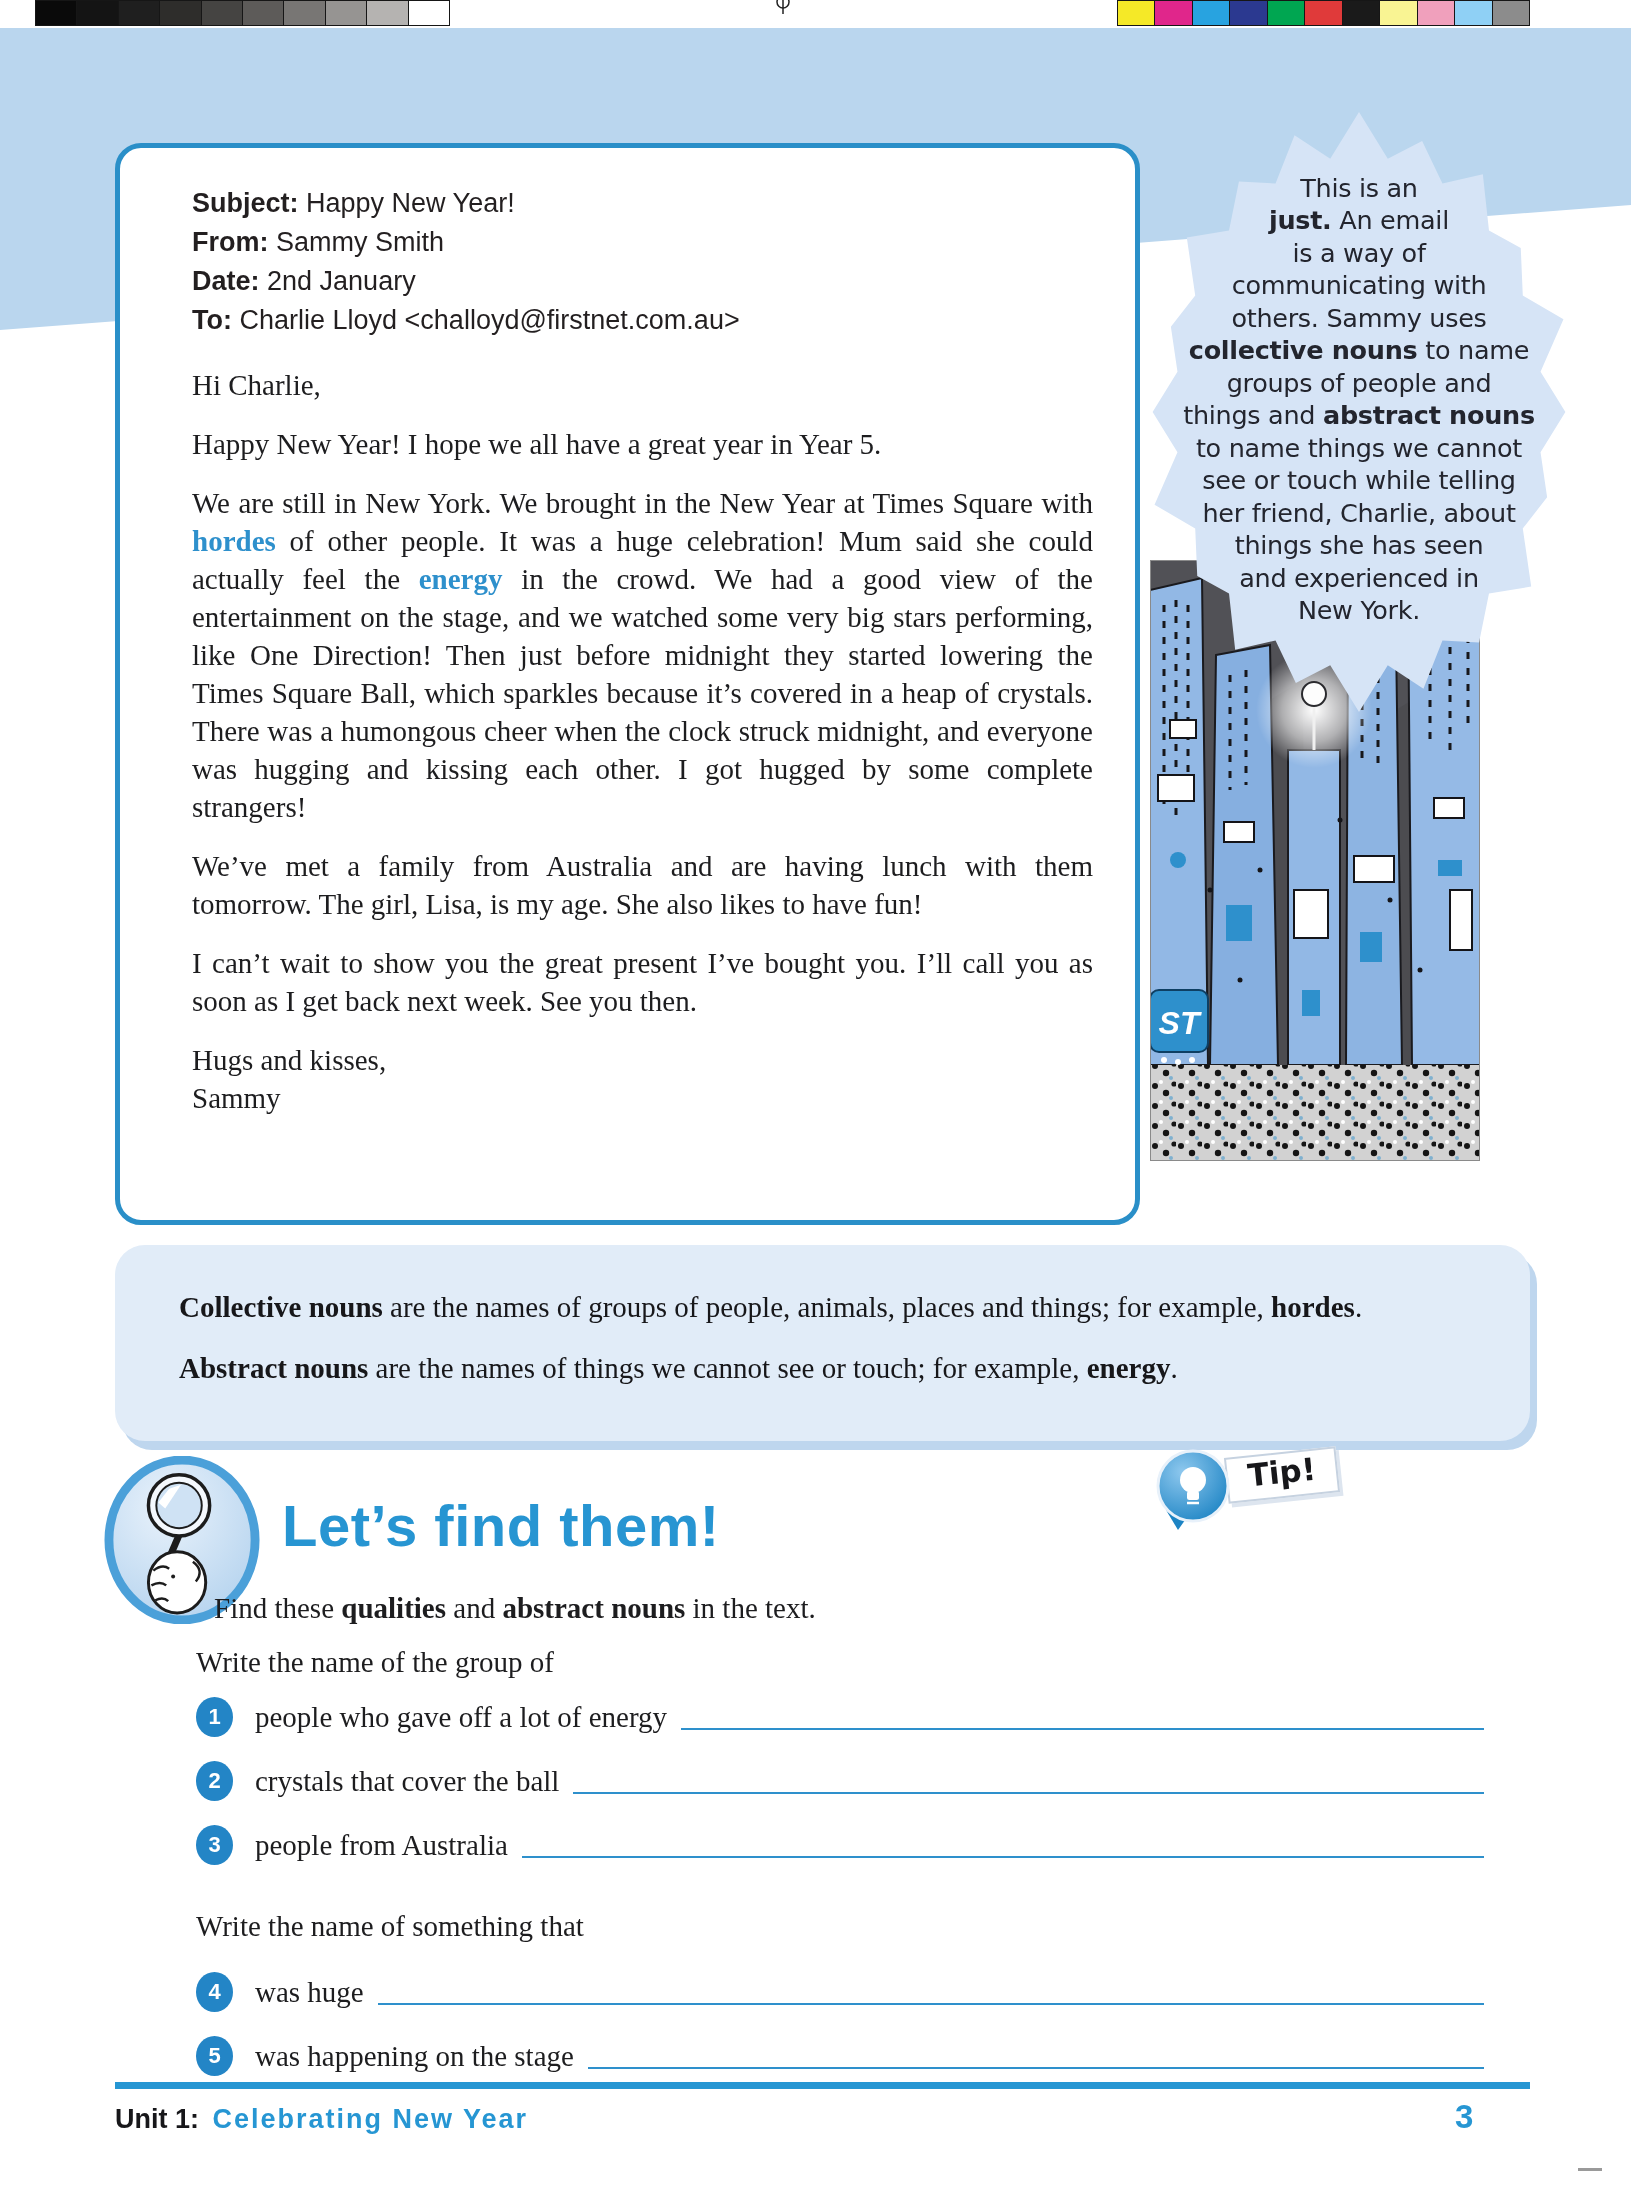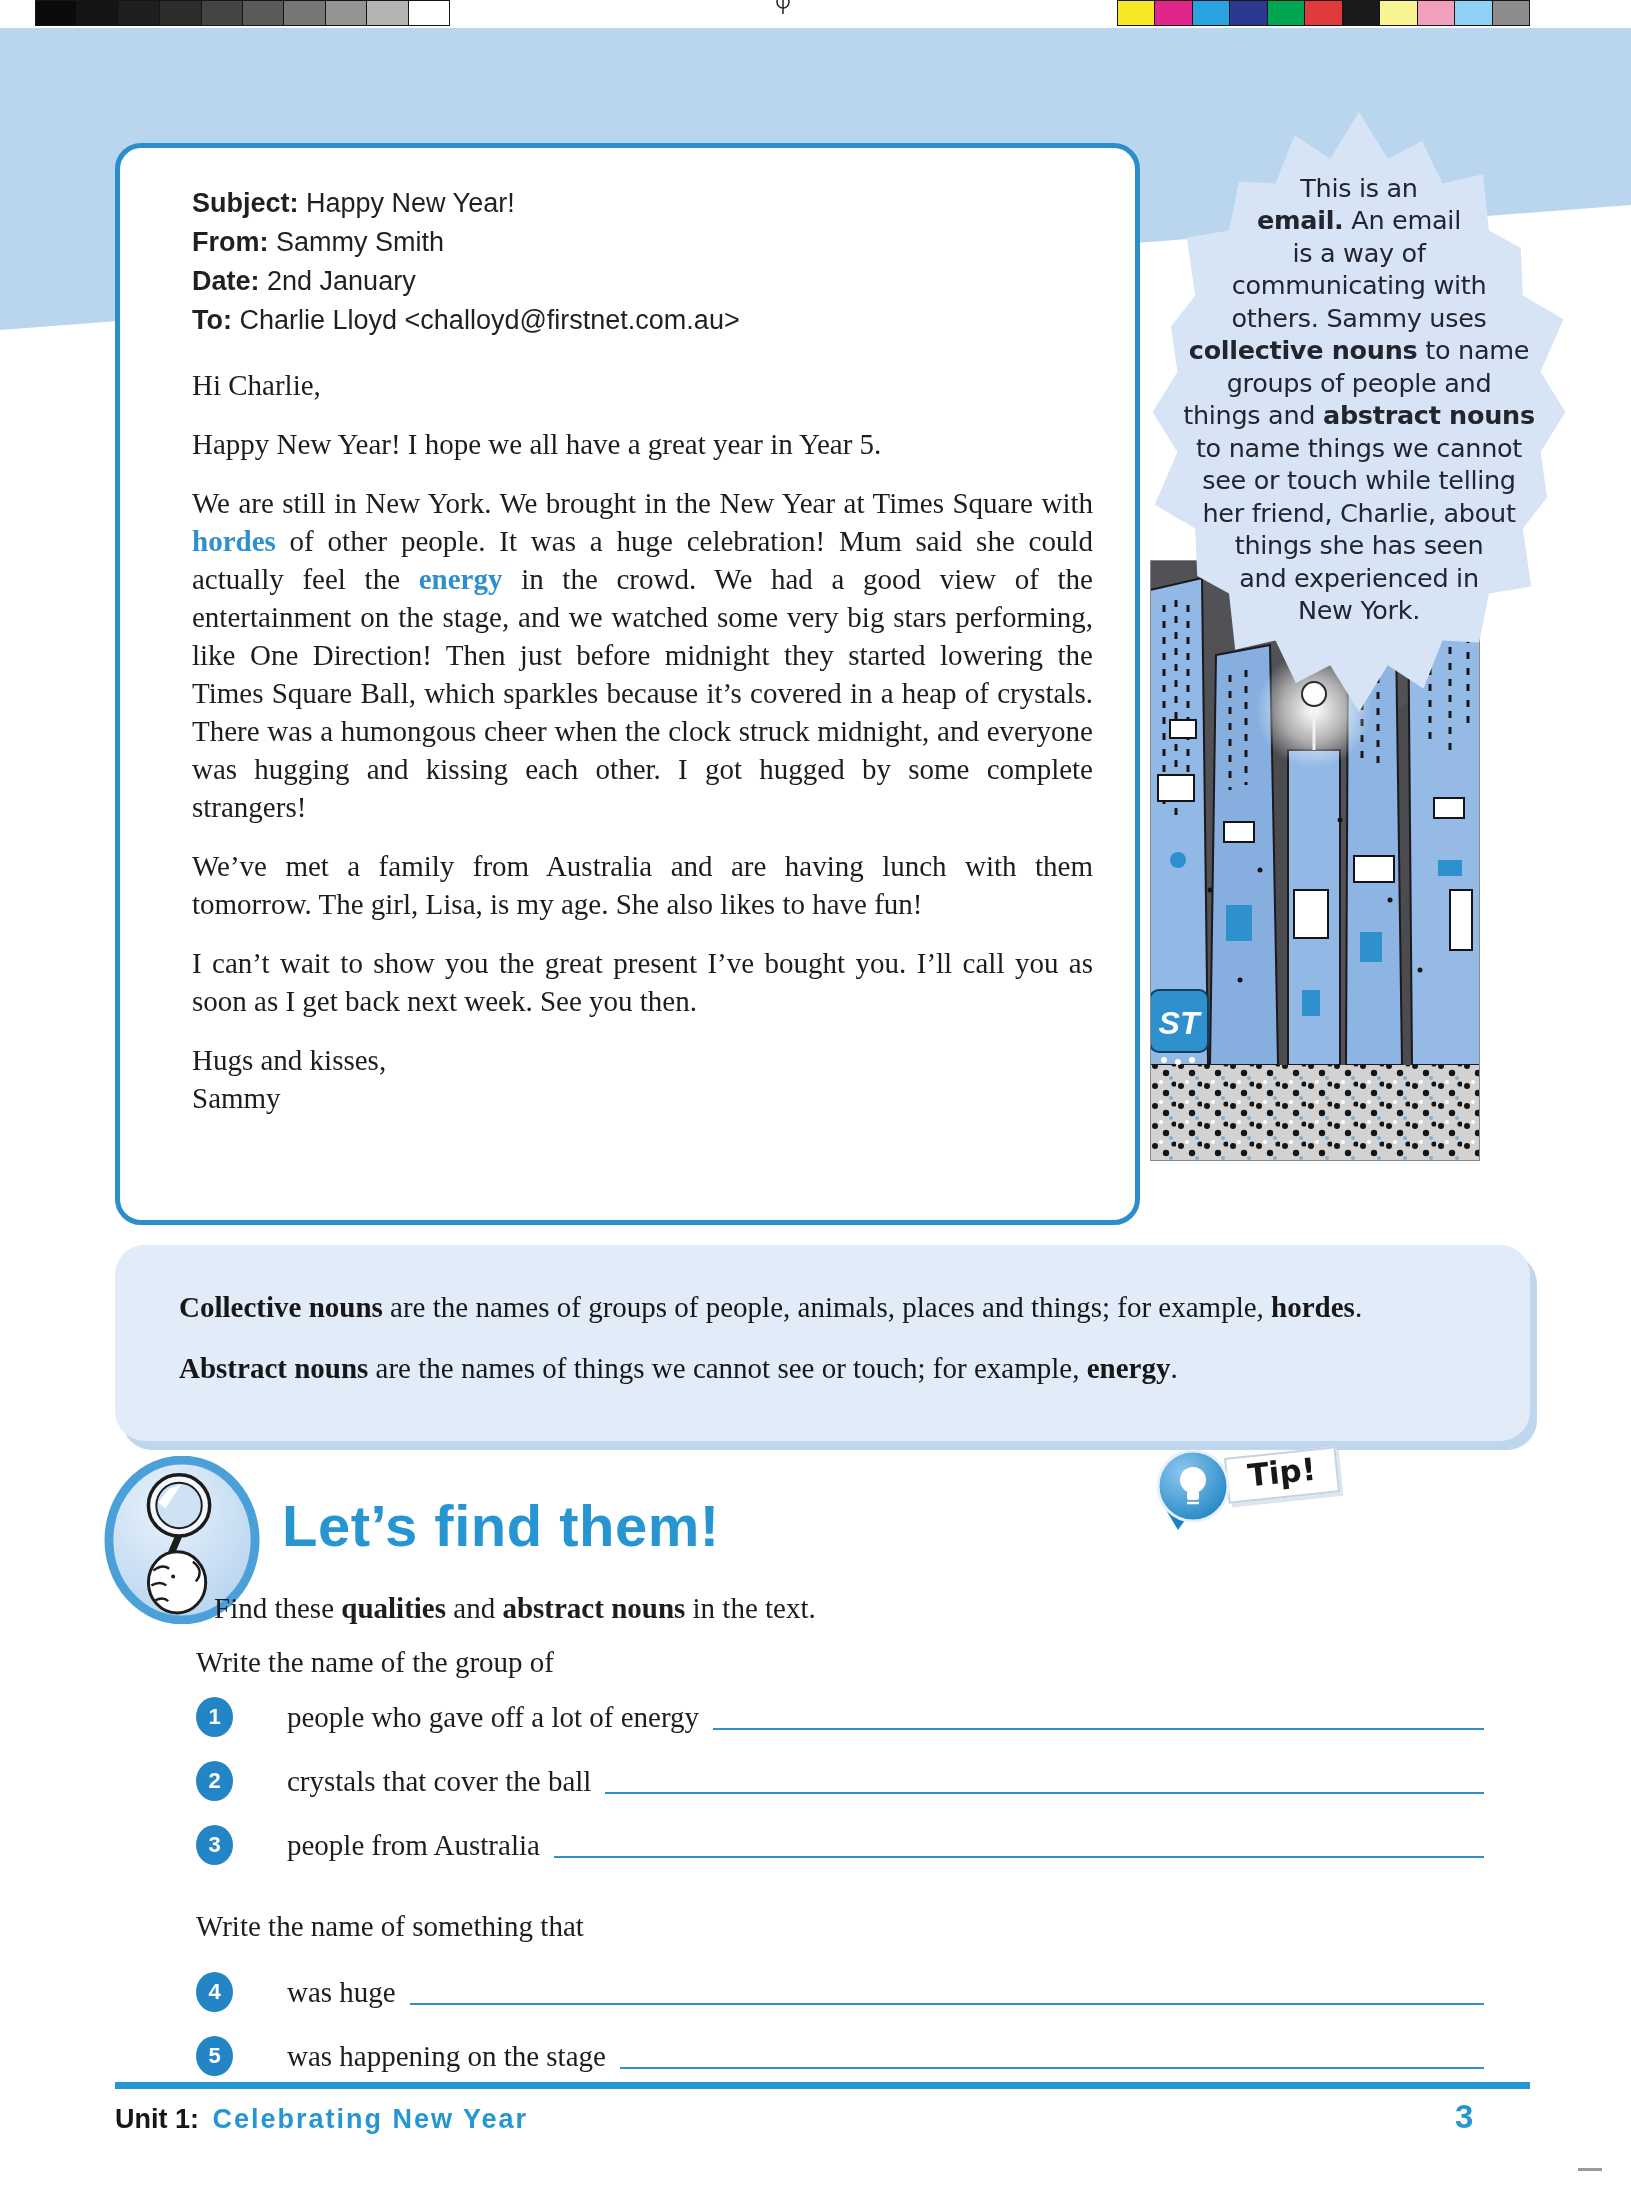--- a/index.html
+++ b/index.html
@@ -65,21 +65,21 @@
             white-space:pre-line;letter-spacing:-0.3px;}
   .tip-flag{position:absolute;left:1226px;top:1452px;transform:rotate(-6deg);background:#fff;
             border:2px solid #c6d2e0;box-shadow:3px 4px 0 #dde5ef;padding:0 20px 6px 20px;z-index:4;
             font-family:"DejaVu Sans",sans-serif;font-weight:bold;font-size:31px;color:#17171a;}
   .tip-bulb{position:absolute;left:1150px;top:1446px;width:86px;height:94px;z-index:5;}
 
   
   .q{position:absolute;left:196px;width:1288px;display:flex;align-items:flex-end;}
   .q-num{flex:none;width:37px;height:40px;border-radius:50%;background:#2385c6;color:#fff;
          font-weight:bold;font-size:22px;line-height:40px;text-align:center;margin-right:22px;}
-  .q-label{flex:none;font-family:"Liberation Serif",serif;font-size:29px;line-height:40px;color:#1d1d1f;white-space:nowrap;margin-left:32px;}
+  .q-label{flex:none;font-family:"Liberation Serif",serif;font-size:29px;line-height:40px;color:#1d1d1f;white-space:nowrap;}
   .q-line{flex:1;border-bottom:2px solid #2e90cc;margin-left:14px;margin-bottom:7px;height:0;}
 
   
   .footer-rule{position:absolute;left:115px;top:2082px;width:1415px;height:7px;background:#2696d3;}
   .footer-text{position:absolute;left:115px;top:2104px;font-size:27px;font-weight:bold;}
   .footer-unit{color:#17171a;}
   .footer-title{color:#2696d3;letter-spacing:2px;margin-left:6px;}
   .page-num{position:absolute;left:1455px;top:2098px;font-size:33px;font-weight:bold;color:#2696d3;}
 </style>
 </head>
@@ -197,21 +197,21 @@
         <circle cx="28" cy="502" r="3" fill="#fff"></circle>
         <circle cx="42" cy="500" r="3" fill="#fff"></circle>
     </g>
 
     <rect x="0" y="505" width="330" height="96" fill="url(#crowd)"></rect>
     <rect x="0.5" y="0.5" width="329" height="600" fill="none" stroke="#8a8a8a" stroke-width="1"></rect>
   </svg>
 
   <div class="bubble" id="bubble" style="clip-path: polygon(50% 0%, 56.69% 7.78%, 64.68% 4.82%, 69.41% 11.91%, 78.8% 10.36%, 80.23% 19.77%, 87.62% 22.67%, 88.09% 30.59%, 97.55% 34.55%, 92.22% 43.31%, 98% 50%, 92.22% 56.69%, 93.75% 64.21%, 88.09% 69.41%, 90.05% 79.1%, 80.23% 80.23%, 77.92% 88.43%, 69.41% 88.09%, 64.99% 96.13%, 56.69% 92.22%, 50% 100%, 43.31% 92.22%, 35.32% 95.18%, 30.59% 88.09%, 21.2% 89.64%, 19.77% 80.23%, 12.38% 77.33%, 11.91% 69.41%, 2.45% 65.45%, 7.78% 56.69%, 2% 50%, 7.78% 43.31%, 6.25% 35.79%, 11.91% 30.59%, 9.95% 20.9%, 19.77% 19.77%, 22.08% 11.57%, 30.59% 11.91%, 35.01% 3.87%, 43.31% 7.78%);">
     <div class="bubble-text"><span>This is an
-</span><span class="b">email.</span><span> An email
+</span><span class="b">just.</span><span> An email
 is a way of
 communicating with
 others. Sammy uses
 </span><span class="b">collective nouns</span><span> to name
 groups of people and
 things and </span><span class="b">abstract nouns</span><span>
 to name things we cannot
 see or touch while telling
 her friend, Charlie, about
 things she has seen

